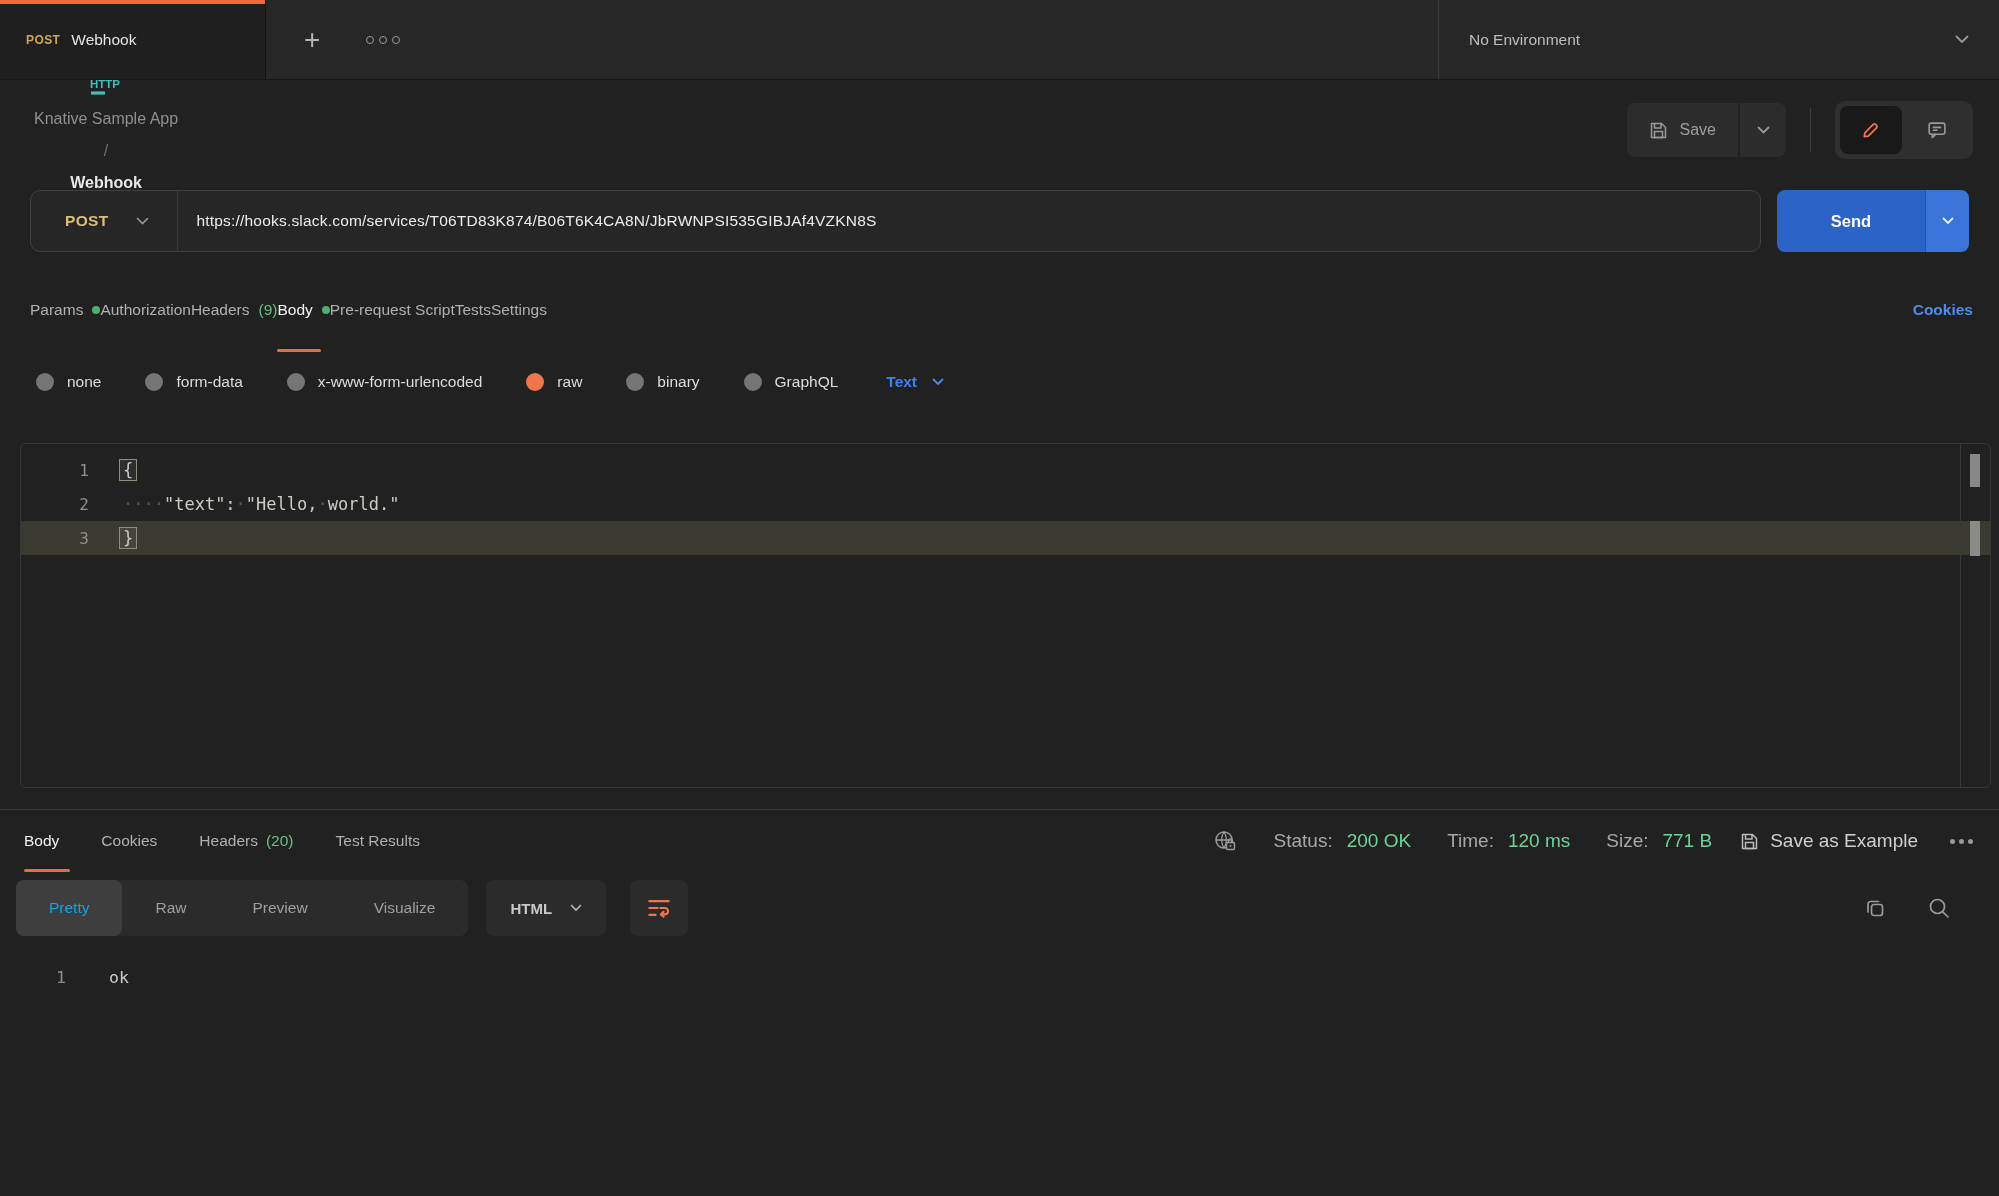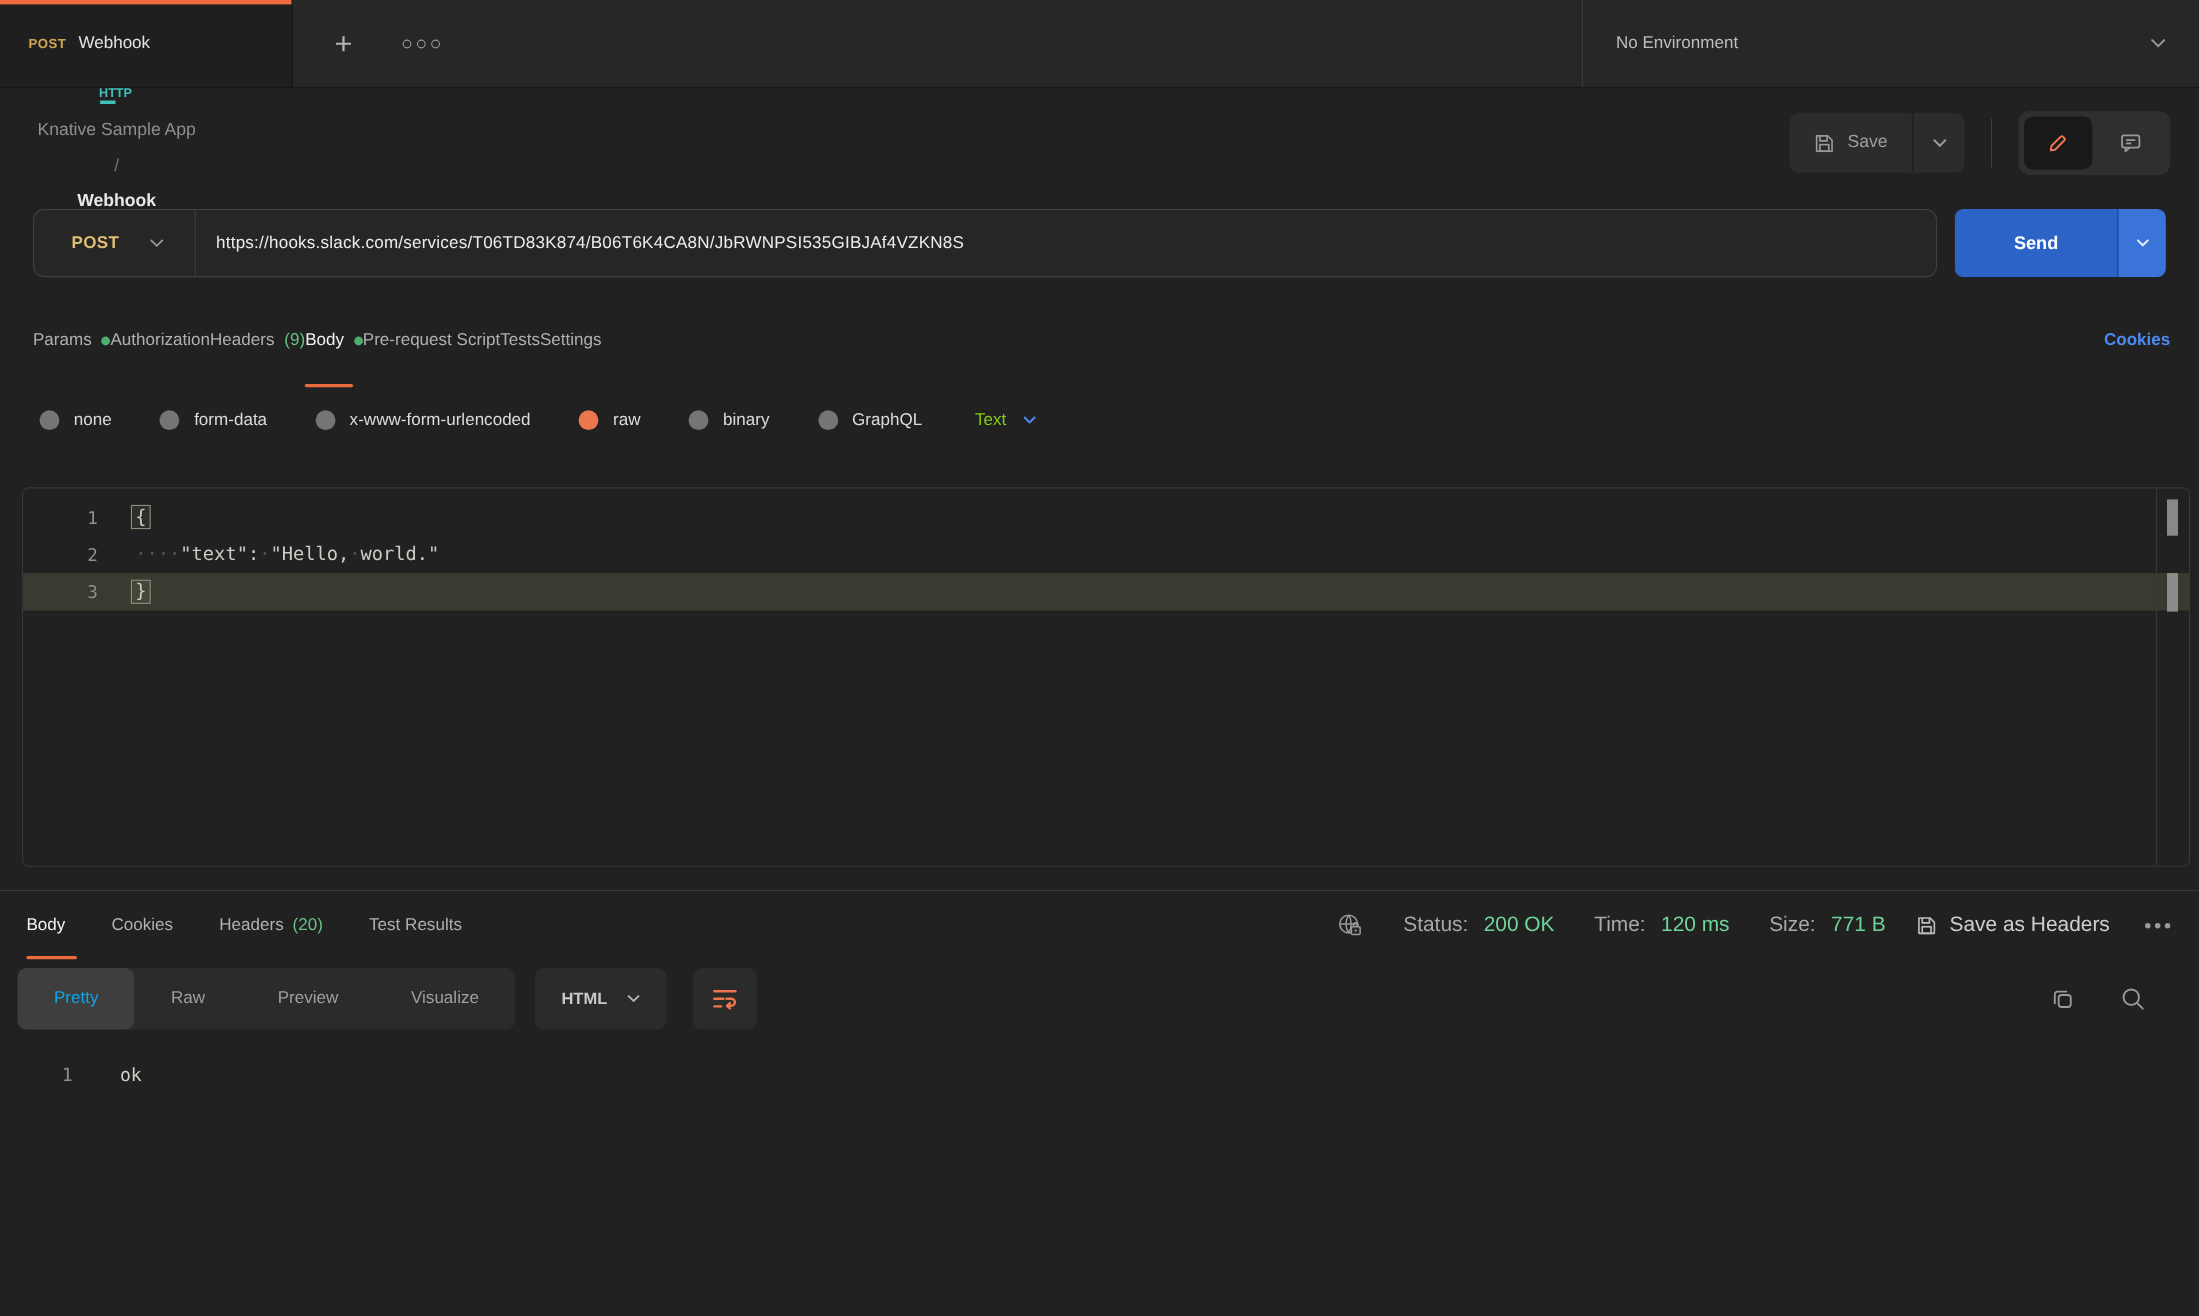--- a/index.html
+++ b/index.html
@@ -62,21 +62,21 @@
   .rtab-underline { position:absolute; bottom:0; left:0; width:44px; height:3px; background:#ed6b3c; border-radius:2px; }
   .green-dot { width:8px; height:8px; border-radius:50%; background:#4caf6e; display:block; }
   .count-green { color:#67c185; }
   .cookies-link { margin-left:auto; color:#4c8bf0; font-weight:600; font-size:15.5px; }
 
   
   .body-type-row { height:70px; display:flex; align-items:center; gap:44px; padding:0 30px 10px 36px; }
   .radio-opt { display:flex; gap:13px; color:#dcdcdc; font-size:15.5px; }
   .radio { width:18px; height:18px; border-radius:50%; background:#757575; display:block; }
   .radio.on { background:#ed764e; }
-  .format-sel { display:flex; align-items:center; gap:15px; color:#84cc16; font-weight:400; font-size:15.5px; margin-left:4px;text-align:center; }
+  .format-sel { display:flex; align-items:center; gap:15px; color:#3b82f6; font-weight:700; font-size:15.5px; margin-left:4px;text-align:center; }
 
   
   .editor { margin:21px 8px 0 20px; height:345px; border:1px solid #373737; border-radius:6px;
     padding-top:9px; position:relative; font-family:"DejaVu Sans Mono", monospace; font-size:17px;
     background:#212121; overflow:hidden; }
   .ed-line { height:34px; display:flex; align-items:center; }
   .ed-line.active { background:#3a3a30; }
   .gutter { width:48px; margin-left:20px; text-align:right; color:#8f8f8f; font-size:16px; flex:none; }
   .code { margin-left:34px; color:#ccccc4; display:flex; align-items:center; white-space:pre; }
   .ws { color:#55554e; }
@@ -323,21 +323,21 @@
       <span class="meta-value">120 ms</span>
       <span class="meta-gap"></span>
       <span class="meta-label">Size:</span>
       <span class="meta-value">771 B</span>
       <div class="save-example">
         <svg width="19" height="19" viewBox="0 0 19 19">
             <path d="M2.5 2.5 h10 l4 4 v10 h-14 z" fill="none" stroke="#bdbdbd" stroke-width="1.5" stroke-linejoin="round"></path>
             <path d="M5.5 2.5 v4.5 h6.5 v-4.5" fill="none" stroke="#bdbdbd" stroke-width="1.5"></path>
             <rect x="5.5" y="10.5" width="8" height="6" fill="none" stroke="#bdbdbd" stroke-width="1.5"></rect>
           </svg>
-        <span>Save as Headers</span>
+        <span>Save as Example</span>
       </div>
       <span class="flat-dots">
           <i></i>
           <i></i>
           <i></i>
         </span>
     </div>
   </div>
 
   <div class="resp-toolbar">

